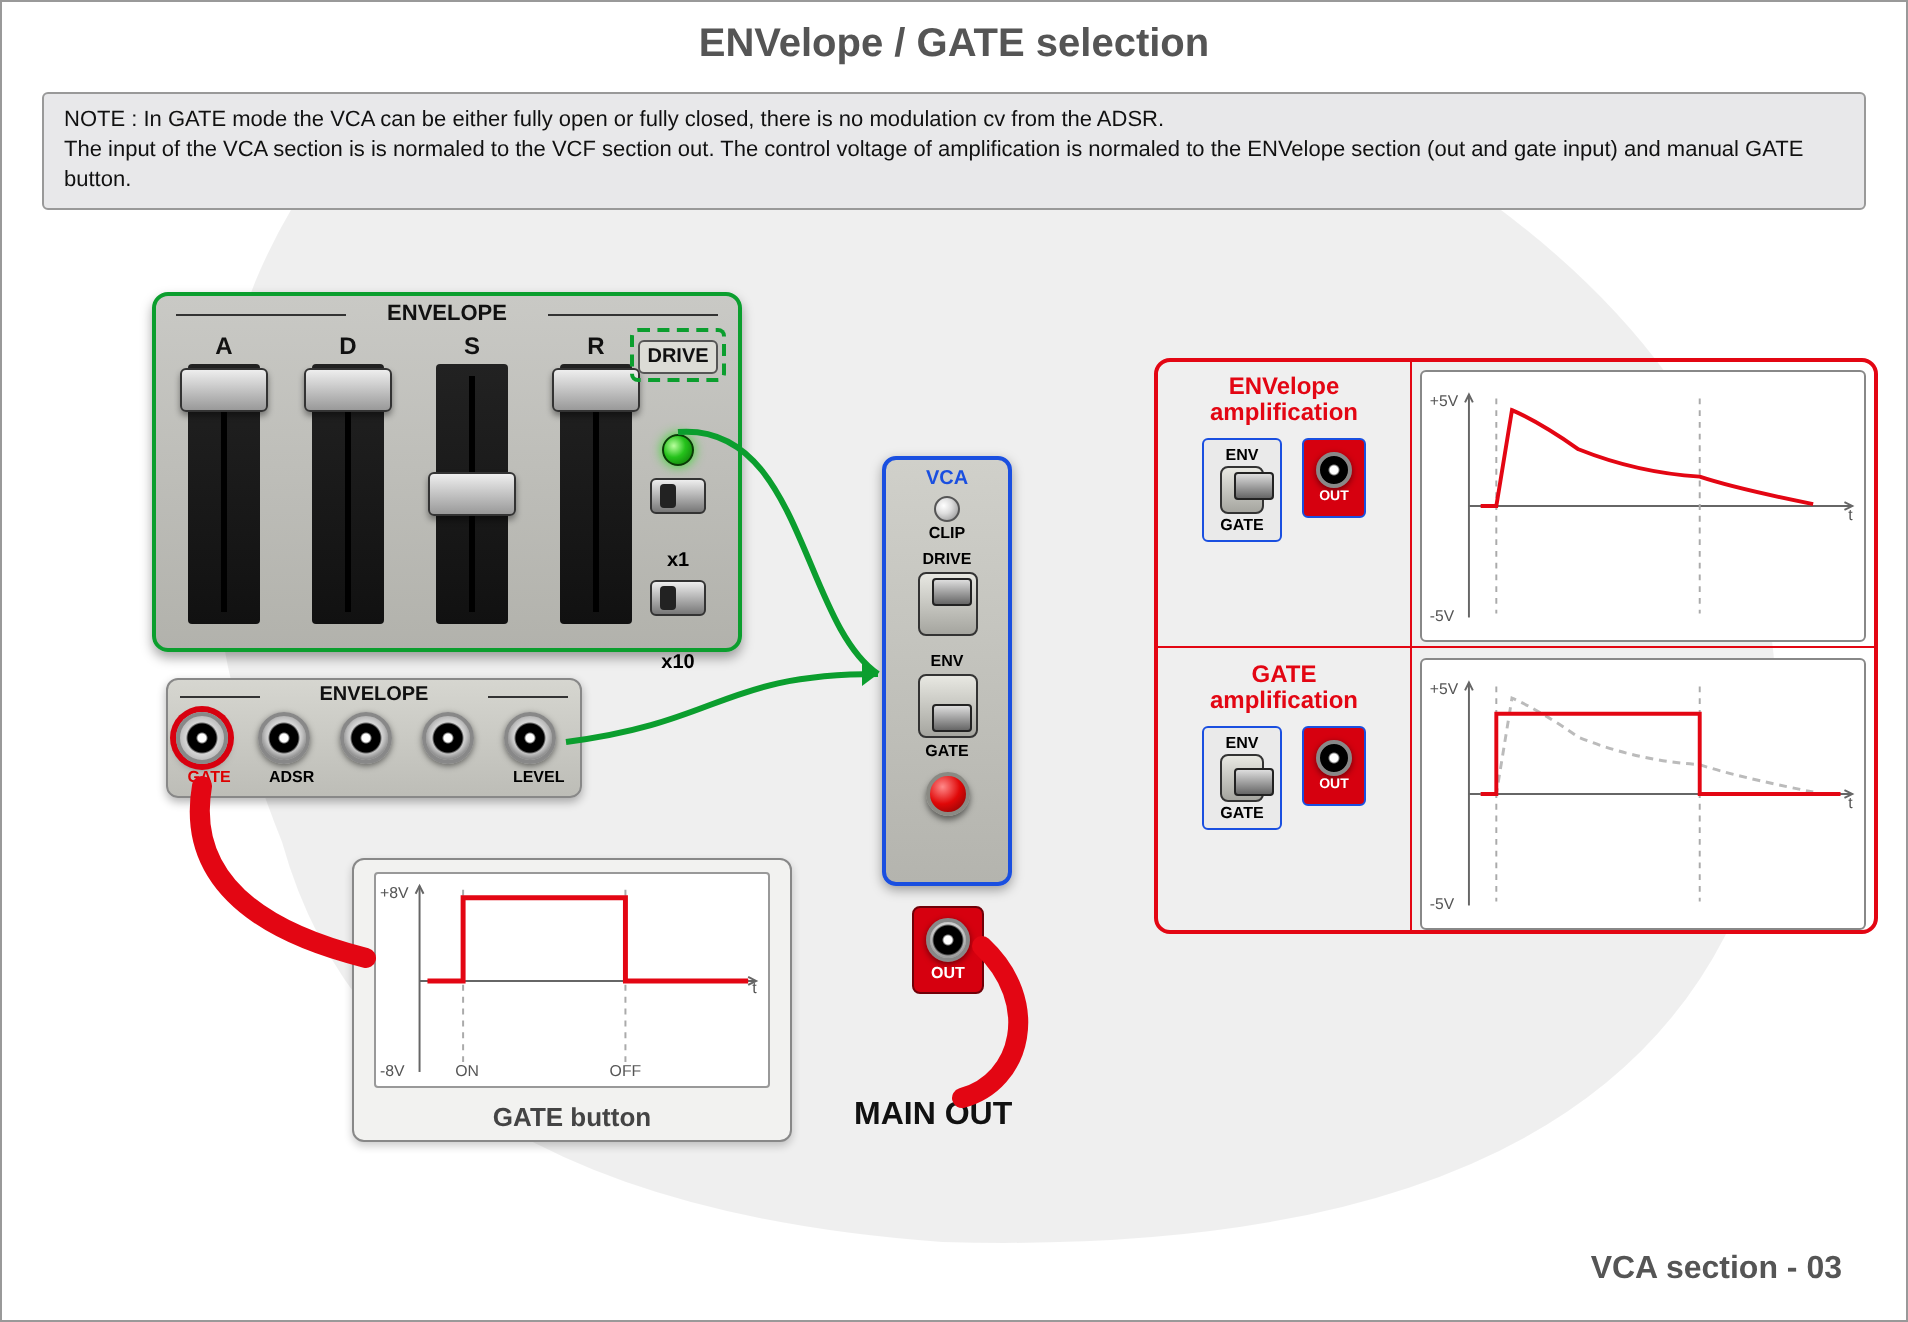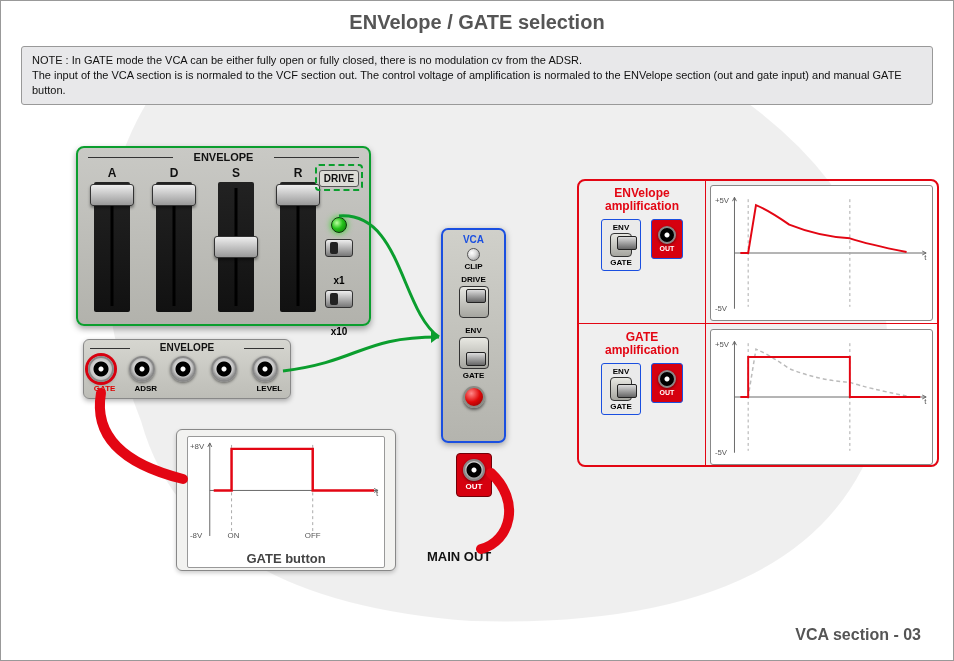--- a/index.html
+++ b/index.html
@@ -234,21 +234,21 @@
     position:absolute;left:455px;top:452px;
     width:36px;text-align:center;
   }
   .out-plate{
     width:36px;height:44px;background:#d6000f;border:1px solid #700008;border-radius:4px;
     display:flex;flex-direction:column;align-items:center;justify-content:center;gap:1px;
   }
   .out-plate .jack{width:22px;height:22px;}
   .out-plate .out-lab{font-size:8px;font-weight:bold;color:#fff;}
   .main-out-lab{
-    position:absolute;left:426px;top:548px;font-weight:bold;font-size:13px;color:#111;
+    position:absolute;left:426px;top:548px;font-weight:bold;font-size:16px;color:#111;
   }
   
   .compare{
     position:absolute;left:576px;top:178px;width:362px;height:288px;
     border:2px solid #e30613;border-radius:8px;
   }
   .compare .hline{position:absolute;left:0;right:0;top:50%;height:1px;background:#e30613;}
   .compare .vline{position:absolute;top:0;bottom:0;left:126px;width:1px;background:#e30613;}
   .comp-cell{position:absolute;padding:6px;}
   .cell-tl{left:0;top:0;width:126px;height:144px;text-align:center;}
@@ -274,21 +274,21 @@
   }
   .mini-chart svg{width:100%;height:100%;}
   .axis-lab{font-size:8px;fill:#555;font-family:Arial;}
   
   .gate-chart-box{
     position:absolute;left:175px;top:428px;width:220px;height:142px;
     border:1px solid #888;border-radius:6px;background:#f2f2f0;
     box-shadow:0 2px 4px rgba(0,0,0,.2);
     text-align:center;
   }
-  .gate-chart-box .ch{position:absolute;left:10px;right:10px;top:6px;height:132px;
+  .gate-chart-box .ch{position:absolute;left:10px;right:10px;top:6px;height:108px;
     border:1px solid #999;background:#fff;border-radius:2px;}
   .gate-chart-title{position:absolute;bottom:4px;left:0;right:0;font-weight:bold;font-size:13px;color:#444;}
   
   .wires{position:absolute;left:0;top:0;width:954px;height:661px;pointer-events:none;}
   .bg-shadow{
     position:absolute;left:0;top:0;width:954px;height:661px;z-index:-1;opacity:.06;
   }
 </style>
 </head>
 <body>

